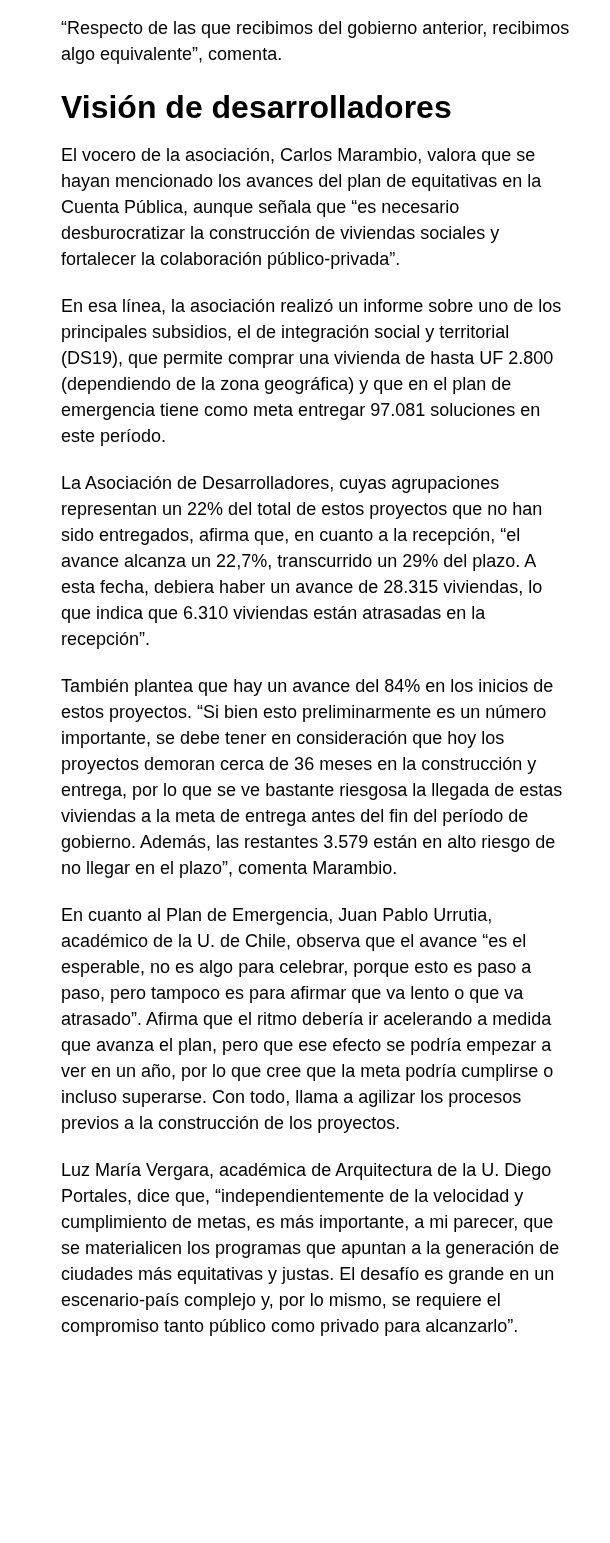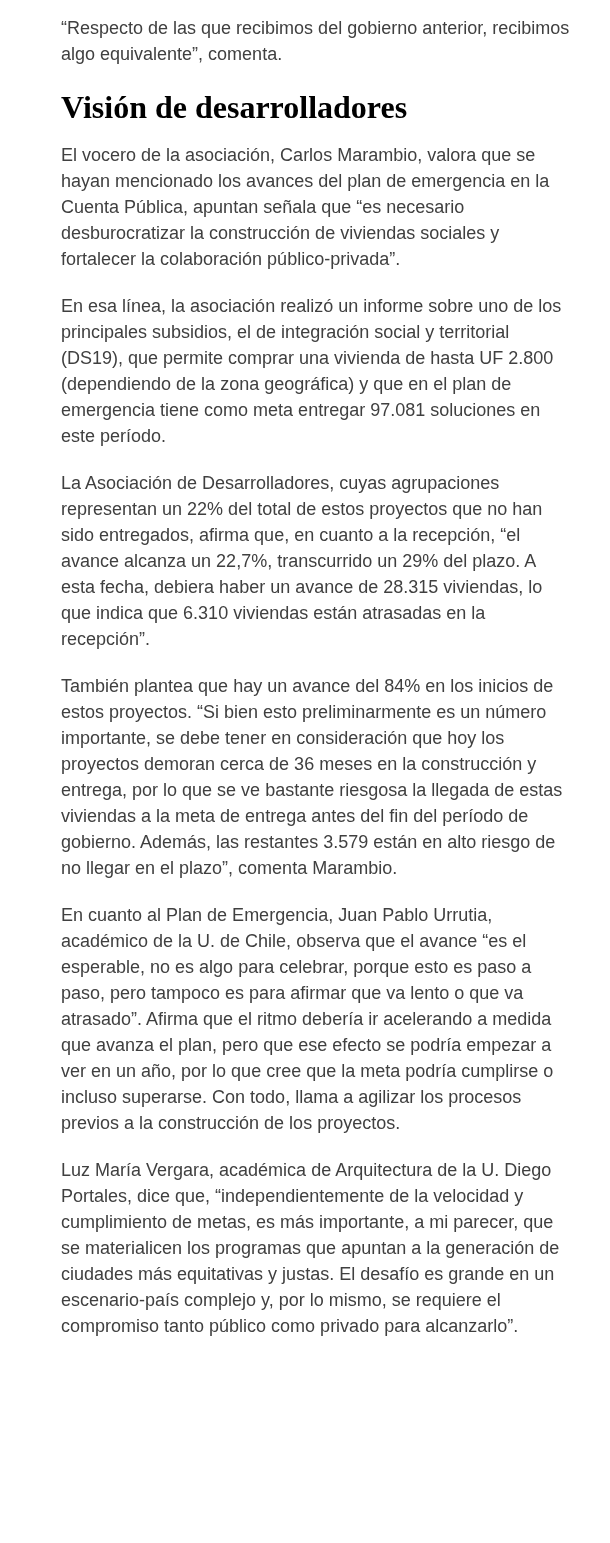--- a/index.html
+++ b/index.html
@@ -14,37 +14,37 @@
   }
   .article-body {
     box-sizing: border-box;
     padding: 15px 39px 0 61px; 
   }
   .article-body p {
     margin: 0 0 21px 0;
     font-family: "Liberation Sans", sans-serif;
     font-size: 18px;
     line-height: 26px;
-    color: #404040;
+    color: #000000;
     text-rendering: optimizeLegibility;
   }
   .article-body h2 {
     margin: 12px 0 16px 0;
-    font-family: Liberation Serif, serif;
+    font-family: Liberation Sans, sans-serif;
     font-weight: 700;
     font-size: 32px;
     line-height: 38px;
     color: #000000;
   }
 </style>
 </head>
 <body>
 
 <article class="article-body">
     <p>“Respecto de las que recibimos del gobierno anterior, recibimos algo equivalente”, comenta.</p>
     <h2>Visión de desarrolladores</h2>
-    <p>El vocero de la asociación, Carlos Marambio, valora que se hayan mencionado los avances del plan de emergencia en la Cuenta Pública, apuntan señala que “es necesario desburocratizar la construcción de viviendas sociales y fortalecer la colaboración público-privada”.</p>
+    <p>El vocero de la asociación, Carlos Marambio, valora que se hayan mencionado los avances del plan de equitativas en la Cuenta Pública, aunque señala que “es necesario desburocratizar la construcción de viviendas sociales y fortalecer la colaboración público-privada”.</p>
     <p>En esa línea, la asociación realizó un informe sobre uno de los principales subsidios, el de integración social y territorial (DS19), que permite comprar una vivienda de hasta UF 2.800 (dependiendo de la zona geográfica) y que en el plan de emergencia tiene como meta entregar 97.081 soluciones en este período.</p>
     <p>La Asociación de Desarrolladores, cuyas agrupaciones representan un 22% del total de estos proyectos que no han sido entregados, afirma que, en cuanto a la recepción, “el avance alcanza un 22,7%, transcurrido un 29% del plazo. A esta fecha, debiera haber un avance de 28.315 viviendas, lo que indica que 6.310 viviendas están atrasadas en la recepción”.</p>
     <p>También plantea que hay un avance del 84% en los inicios de estos proyectos. “Si bien esto preliminarmente es un número importante, se debe tener en consideración que hoy los proyectos demoran cerca de 36 meses en la construcción y entrega, por lo que se ve bastante riesgosa la llegada de estas viviendas a la meta de entrega antes del fin del período de gobierno. Además, las restantes 3.579 están en alto riesgo de no llegar en el plazo”, comenta Marambio.</p>
     <p>En cuanto al Plan de Emergencia, Juan Pablo Urrutia, académico de la U. de Chile, observa que el avance “es el esperable, no es algo para celebrar, porque esto es paso a paso, pero tampoco es para afirmar que va lento o que va atrasado”. Afirma que el ritmo debería ir acelerando a medida que avanza el plan, pero que ese efecto se podría empezar a ver en un año, por lo que cree que la meta podría cumplirse o incluso superarse. Con todo, llama a agilizar los procesos previos a la construcción de los proyectos.</p>
     <p>Luz María Vergara, académica de Arquitectura de la U. Diego Portales, dice que, “independientemente de la velocidad y cumplimiento de metas, es más importante, a mi parecer, que se materialicen los programas que apuntan a la generación de ciudades más equitativas y justas. El desafío es grande en un escenario-país complejo y, por lo mismo, se requiere el compromiso tanto público como privado para alcanzarlo”.</p>
   </article>
 
 </body></html>

